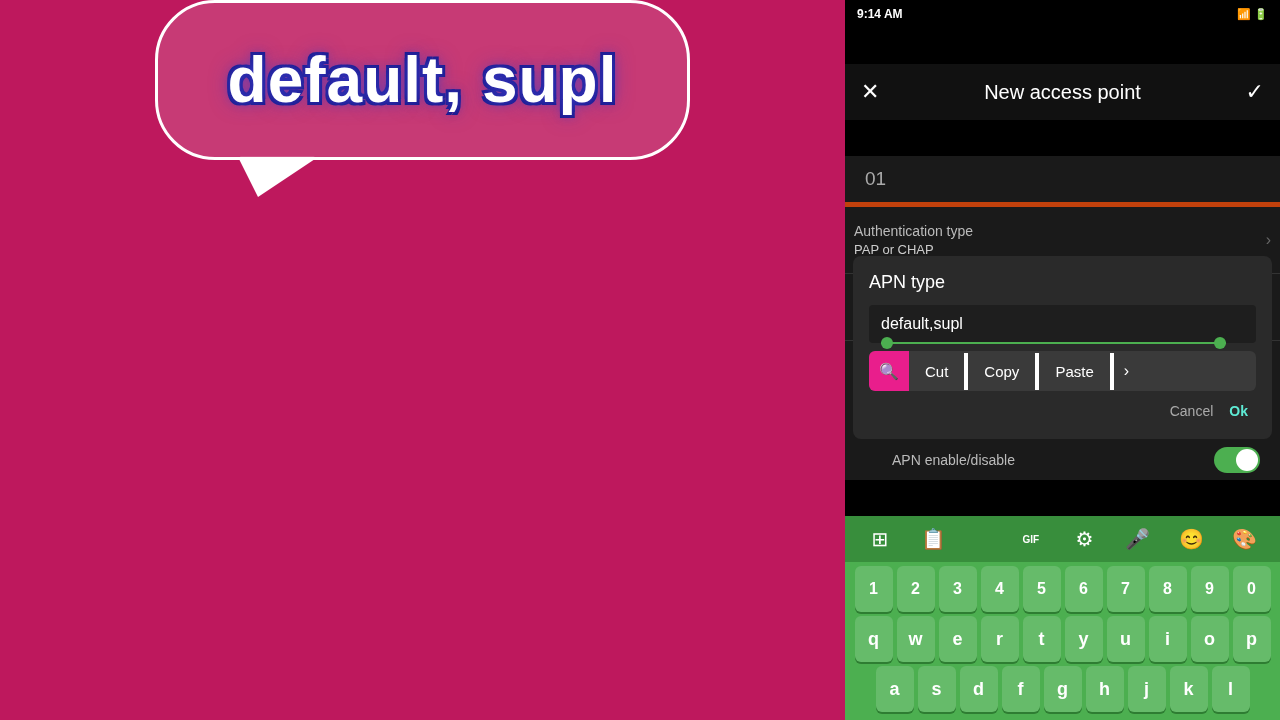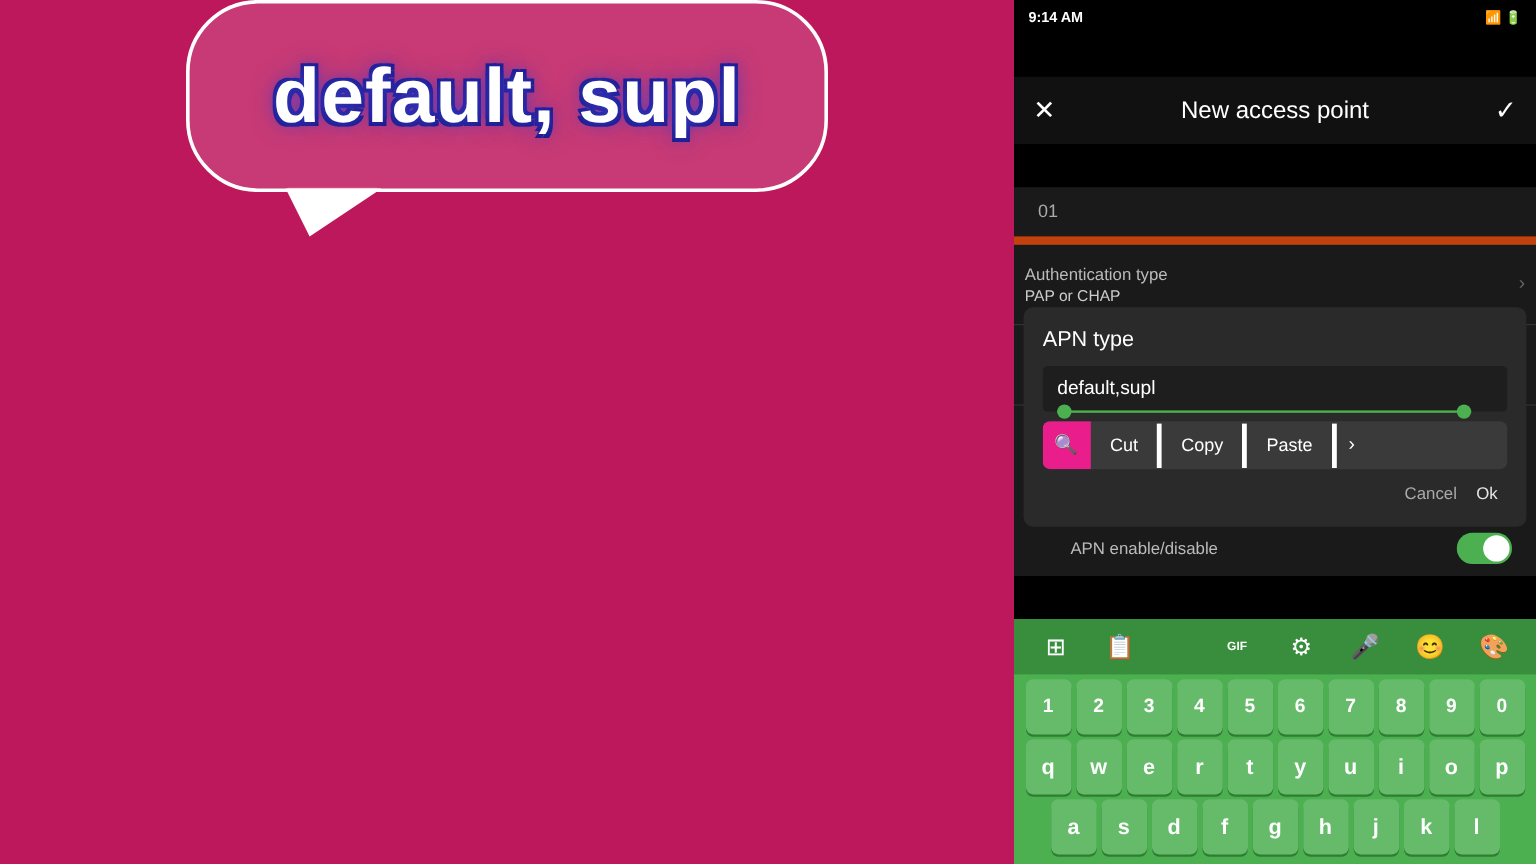--- a/index.html
+++ b/index.html
@@ -157,22 +157,22 @@
       font-size: 13px;
       margin-top: 3px;
     }
 
     .field-left { flex: 1; }
     .field-chevron { color: #666; font-size: 16px; }
 
     .field-id {
       padding: 12px 20px;
       color: #aaa;
-      font-size: 15px;
-      border-bottom: 7px solid #c2410c;
+      font-size: 19px;
+      border-bottom: 5px solid #c2410c;
     }
 
     
     .apn-popup {
       position: absolute;
       top: 100px;
       left: 0;
       right: 0;
       background: #2a2a2a;
       border-radius: 8px;
@@ -278,23 +278,23 @@
       margin-top: 8px;
     }
 
     .popup-cancel {
       color: #aaa;
       font-size: 14px;
       padding: 4px 8px;
     }
 
     .popup-ok {
-      color: #e5e5e5;
+      color: #5eead4;
       font-size: 14px;
-      font-weight: 400;
+      font-weight: 700;
       padding: 4px 8px;
     }
 
     
     .toggle-row {
       display: flex;
       justify-content: space-between;
       align-items: center;
       padding: 12px 20px;
     }

